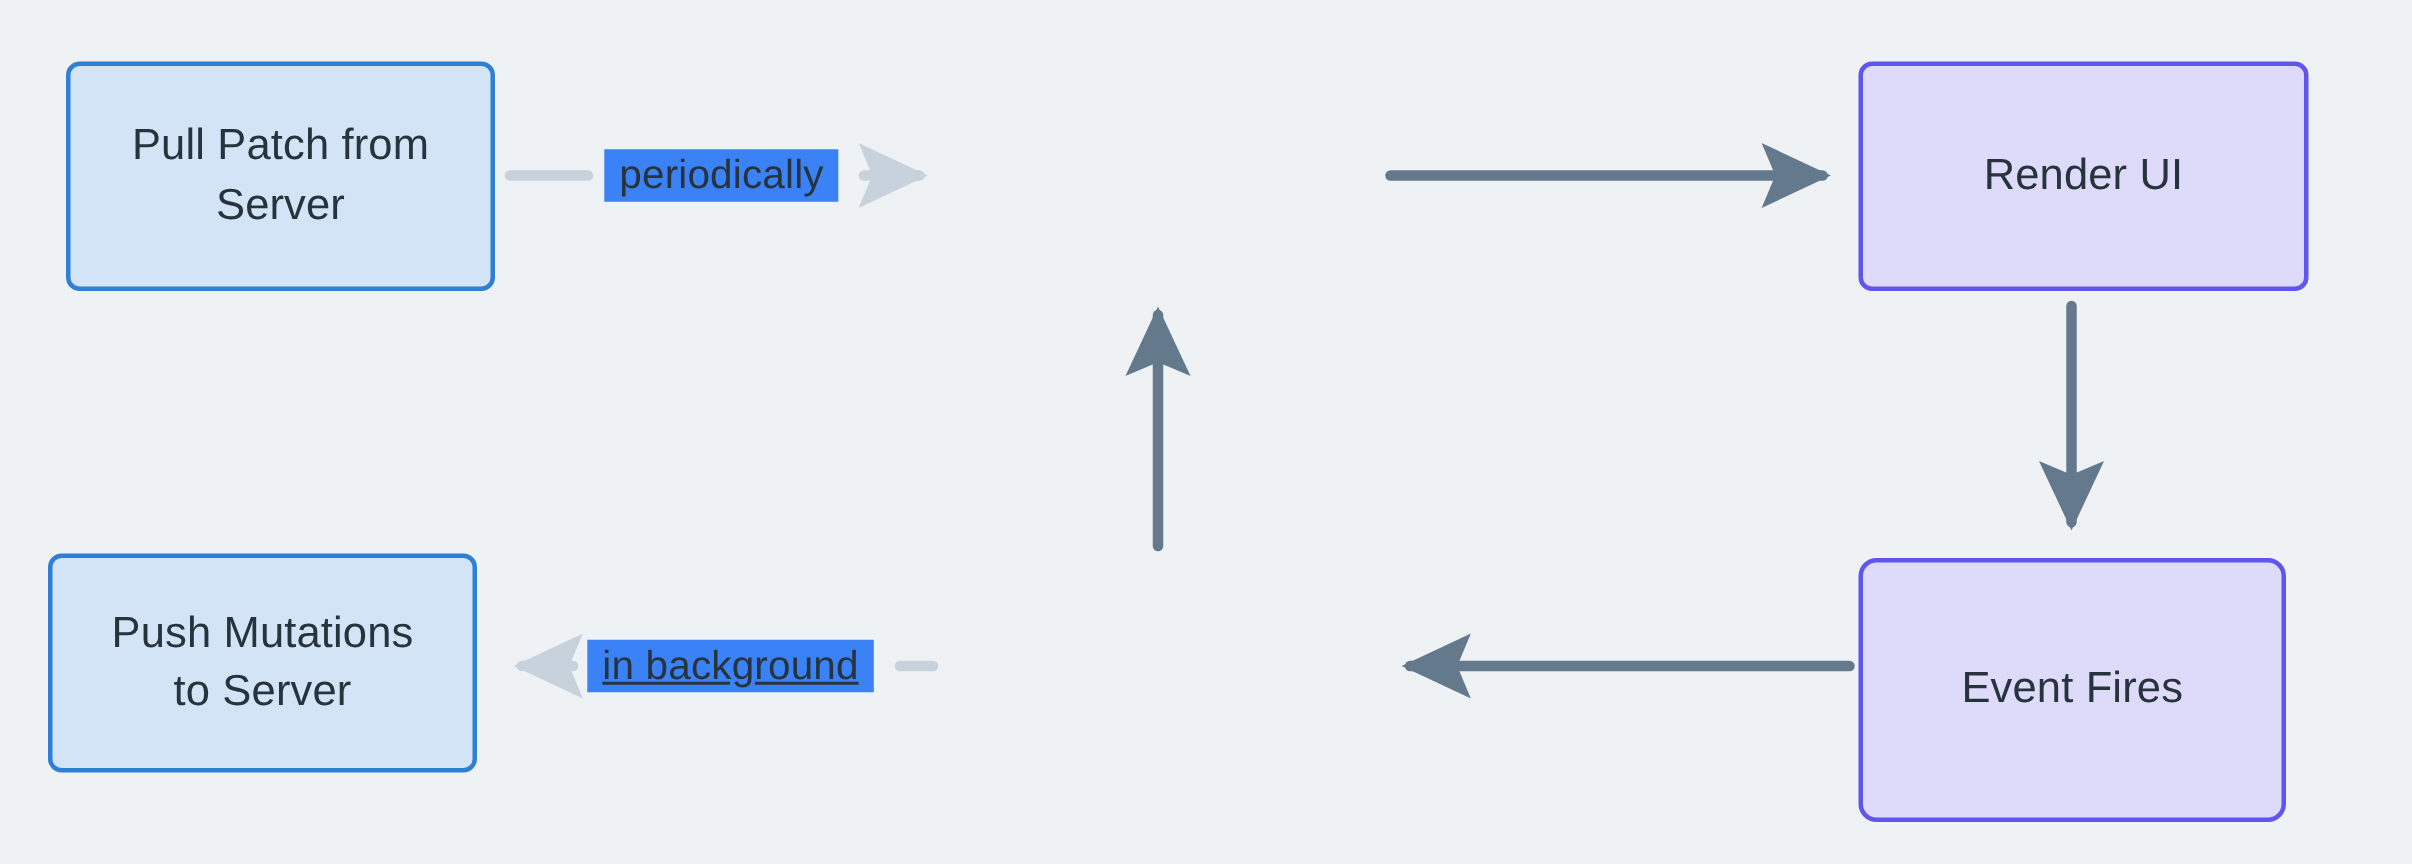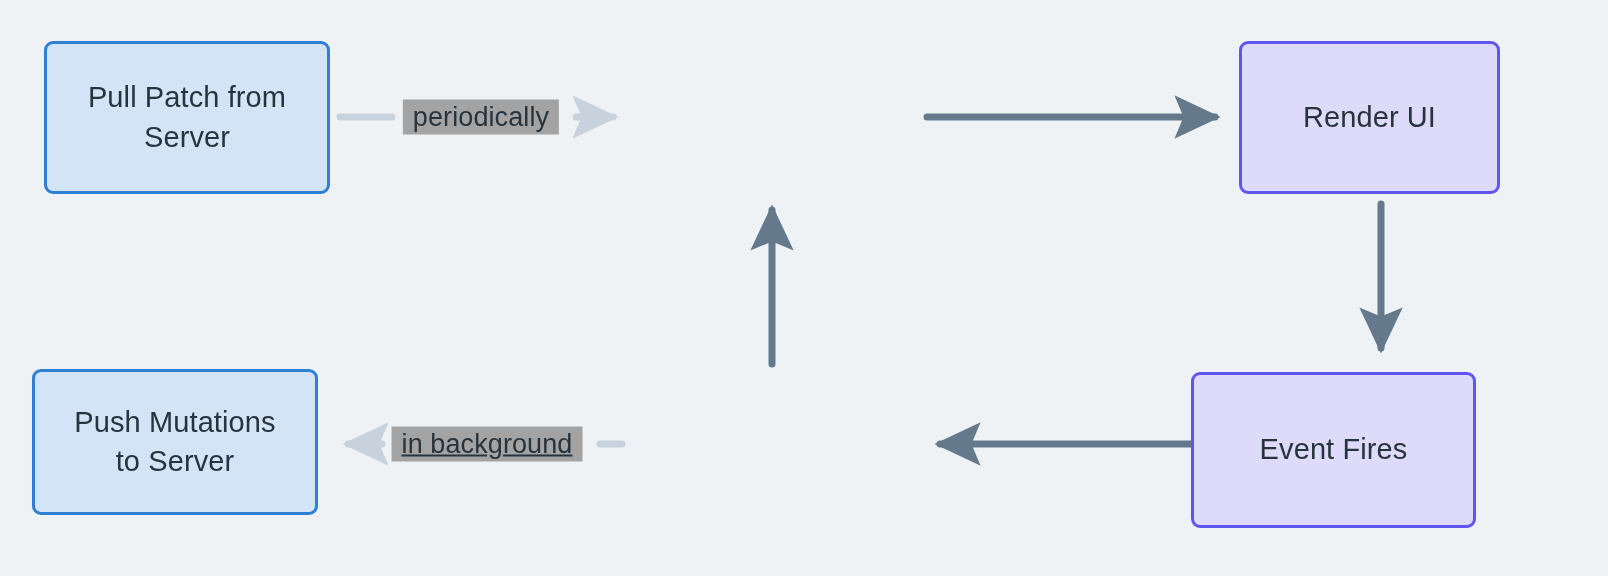--- a/index.html
+++ b/index.html
@@ -54,21 +54,21 @@
     display: block;
     white-space: pre-line;
     padding: 0 8px;
   }
   .edge-label {
     position: absolute;
     font-size: 27px;
     color: #28343d;
     letter-spacing: 0.1px;
     white-space: nowrap;
-    background: #a3a3a3;
+    background: #3b82f6;
     padding: 2px 10px;
     z-index: 3;
     transform: translate(-50%, -50%);
   }
 </style>
 </head>
 <body>
 
 <div id="diagram">
 
@@ -108,31 +108,31 @@
       <line x1="772" y1="364" x2="772" y2="210" stroke="#64798c" stroke-width="7" stroke-linecap="round" marker-end="url(#arrow-dark)"></line>
     </g>
   </svg>
 
   <div class="node node-blue" style="left:44px; top:41px; width:286px; height:153px;">
     <span class="node-label">Pull Patch from
 Server</span>
   </div>
 
 
-  <div class="node node-purple" style="left:1239px; top:41px; width:261px; height:153px;">
+  <div class="node node-purple" style="left:1239px; top:41px; width:300px; height:153px;">
     <span class="node-label">Render UI</span>
   </div>
 
   <div class="node node-blue" style="left:32px; top:369px; width:286px; height:146px;justify-content:center;">
     <span class="node-label">Push Mutations
 to Server</span>
   </div>
 
 
-  <div class="node node-purple" style="left:1191px; top:372px; width:285px; height:156px;">
+  <div class="node node-purple" style="left:1239px; top:372px; width:285px; height:176px;border-radius:12px;">
     <span class="node-label">Event Fires</span>
   </div>
 
   <div class="edge-label" style="left:481px; top:117px;">periodically</div>
 
   <div class="edge-label" style="left:487px; top:444px;text-decoration:underline;">in background</div>
 
 </div>
 
 </body></html>

